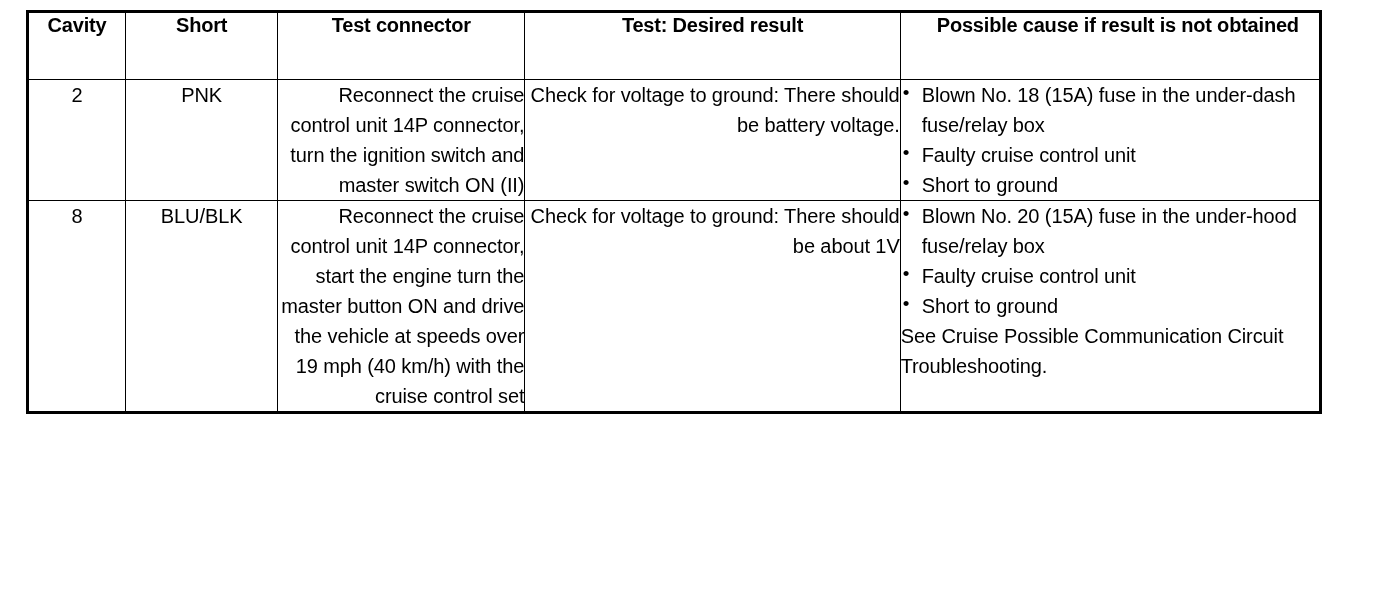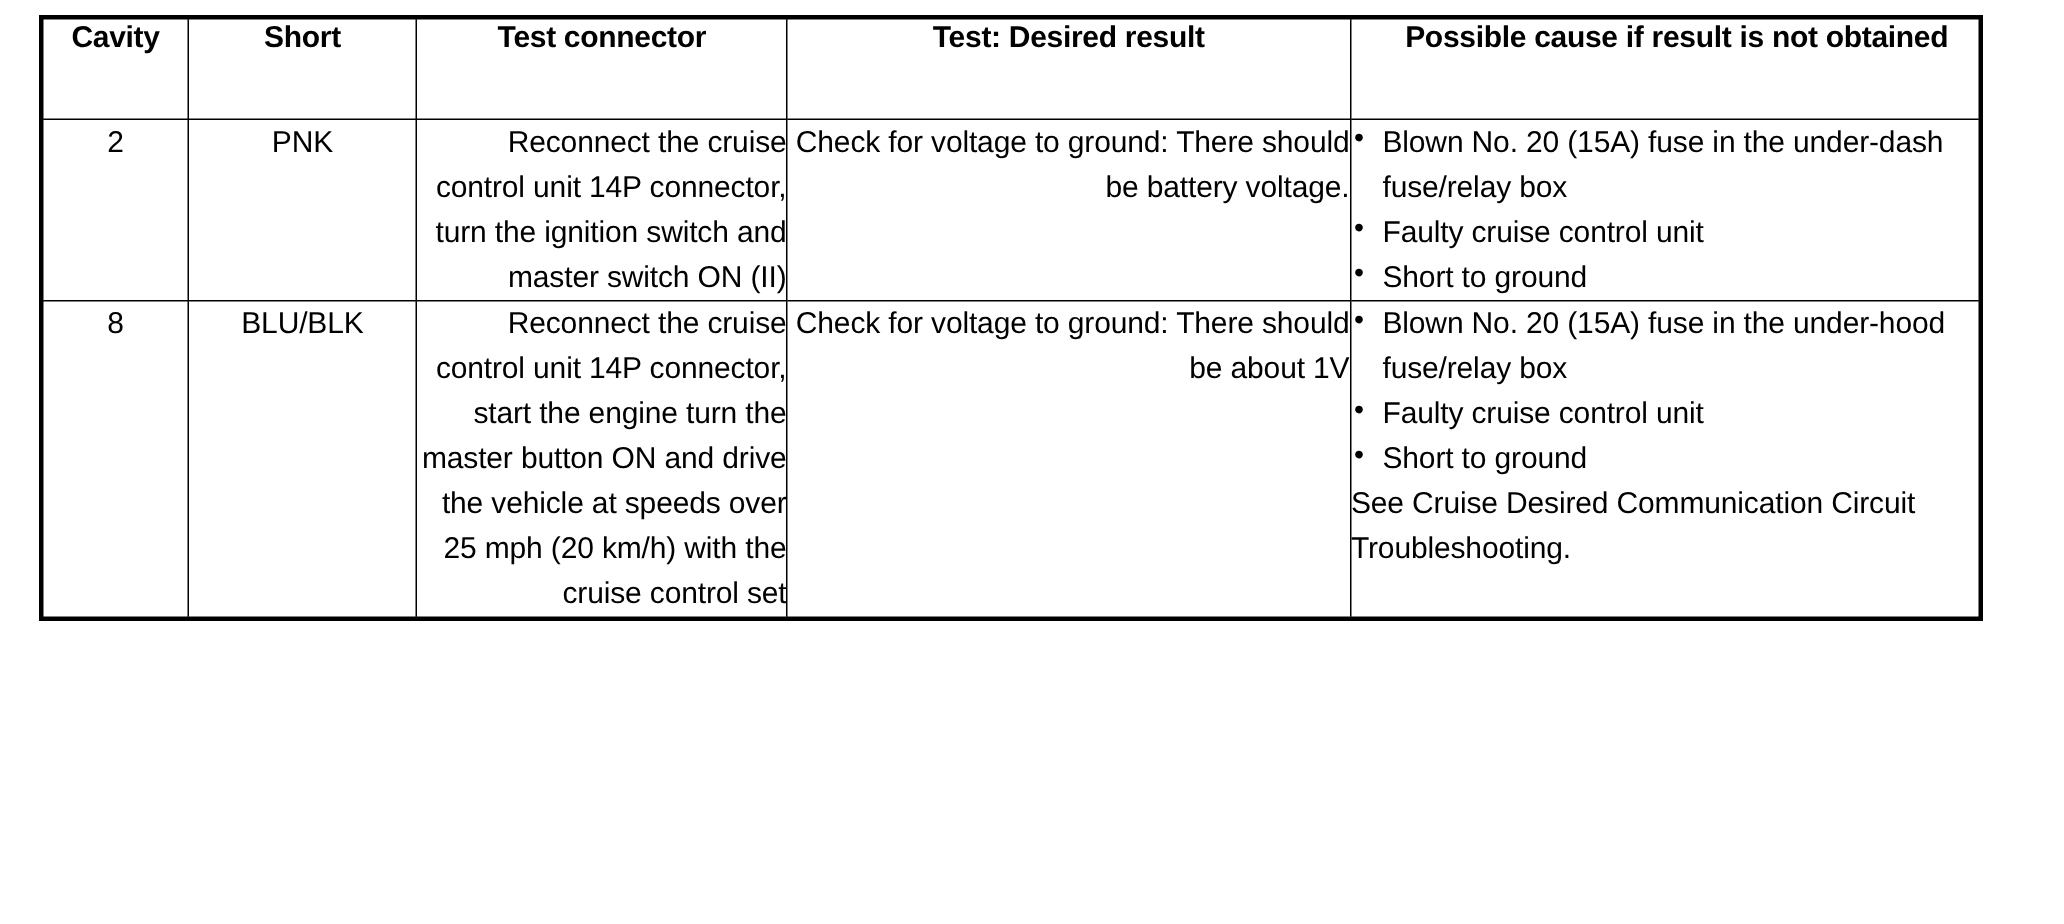--- a/index.html
+++ b/index.html
@@ -130,38 +130,38 @@
       </thead>
       <tbody>
 
         <tr>
           <td class="cav">2</td>
           <td class="wir">PNK</td>
           <td class="cell-text">Reconnect the cruise control unit 14P connector, turn the ignition switch and master switch ON (II)</td>
           <td class="cell-text">Check for voltage to ground: There should be battery voltage.</td>
           <td class="cell-cause">
             <ul class="causes">
-              <li><span class="bullet">•</span><span>Blown No. 20 (15A) fuse in the under-dash fuse/relay box</span></li>
+              <li><span class="bullet">•</span><span>Blown No. 18 (15A) fuse in the under-dash fuse/relay box</span></li>
               <li><span class="bullet">•</span><span>Faulty cruise control unit</span></li>
               <li><span class="bullet">•</span><span>Short to ground</span></li>
             </ul>
           </td>
         </tr>
 
         <tr>
           <td class="cav">8</td>
           <td class="wir">BLU/BLK</td>
-          <td class="cell-text">Reconnect the cruise control unit 14P connector, start the engine turn the master button ON and drive the vehicle at speeds over 25 mph (20 km/h) with the cruise control set</td>
+          <td class="cell-text">Reconnect the cruise control unit 14P connector, start the engine turn the master button ON and drive the vehicle at speeds over 19 mph (40 km/h) with the cruise control set</td>
           <td class="cell-text">Check for voltage to ground: There should be about 1V</td>
           <td class="cell-cause">
             <ul class="causes">
               <li><span class="bullet">•</span><span>Blown No. 20 (15A) fuse in the under-hood fuse/relay box</span></li>
               <li><span class="bullet">•</span><span>Faulty cruise control unit</span></li>
               <li><span class="bullet">•</span><span>Short to ground</span></li>
             </ul>
-            <p class="note">See Cruise Desired Communication Circuit Troubleshooting.</p>
+            <p class="note">See Cruise Possible Communication Circuit Troubleshooting.</p>
           </td>
         </tr>
 
       </tbody>
     </table>
   </div>
 </div>
 
 </body></html>

